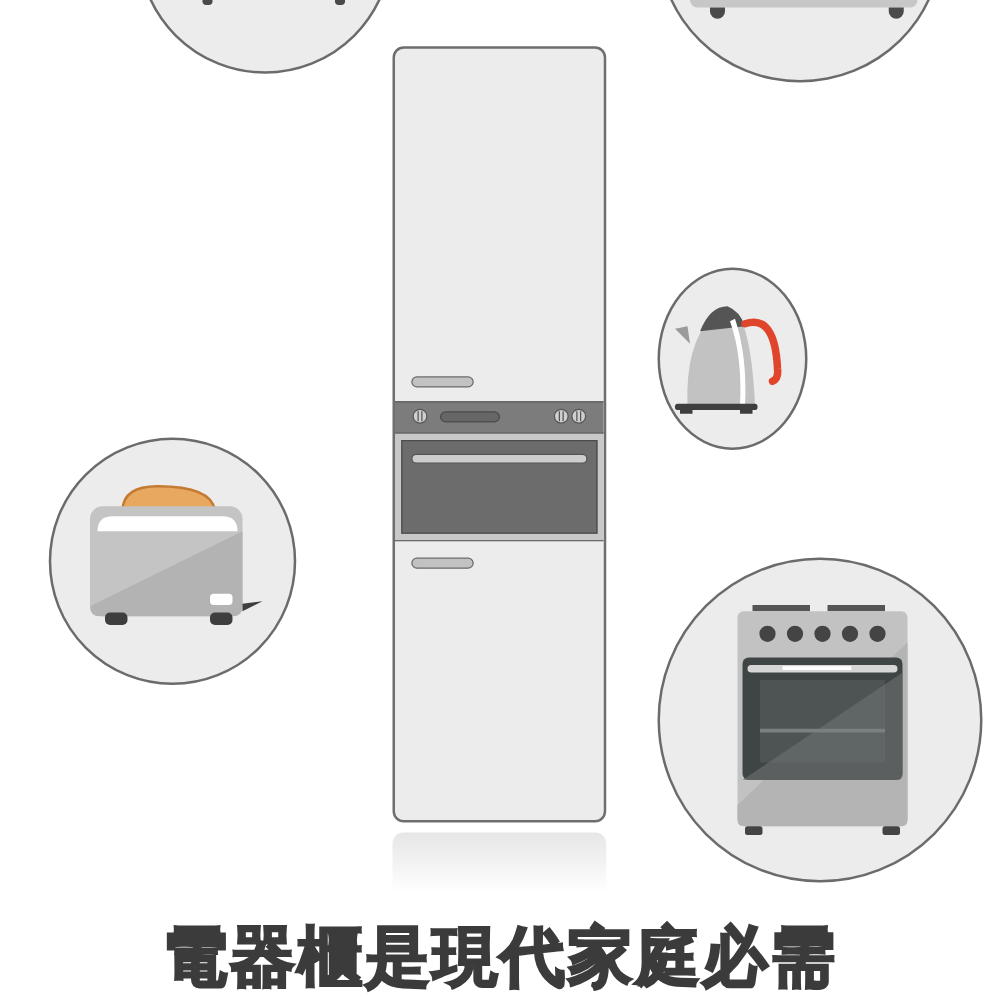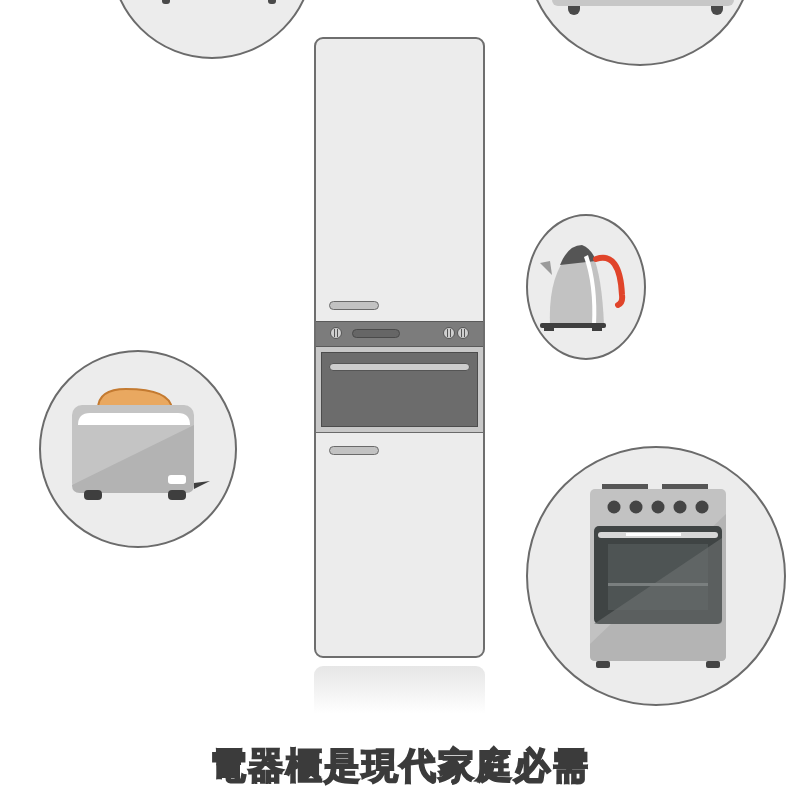--- a/index.html
+++ b/index.html
@@ -54,21 +54,21 @@
     position: absolute; left: 7px; right: 7px; top: 10px; height: 8px;
     border-radius: 4px; background: #cdcdcd; border: 1.5px solid #555; box-sizing: border-box;
   }
   .reflection {
     position: absolute; left: 314px; top: 666px; width: 171px; height: 48px;
     border-radius: 9px 9px 0 0;
     background: linear-gradient(#e6e6e6, rgba(255,255,255,0));
   }
   .title {
     position: absolute; left: 0; right: 0; top: 736px; text-align: center;
-    font-size: 36px; font-weight: 900; color: #3b3b3b; letter-spacing: 2px;
+    font-size: 52px; font-weight: 900; color: #3b3b3b; letter-spacing: 2px;
     font-family: "DejaVu Sans", sans-serif;
     -webkit-text-stroke: 2px #3b3b3b;
     line-height: 60px;
   }
 </style>
 </head>
 <body>
 
 <div class="circle" style="left:110px; top:-145px; width:204px; height:204px;">
 

